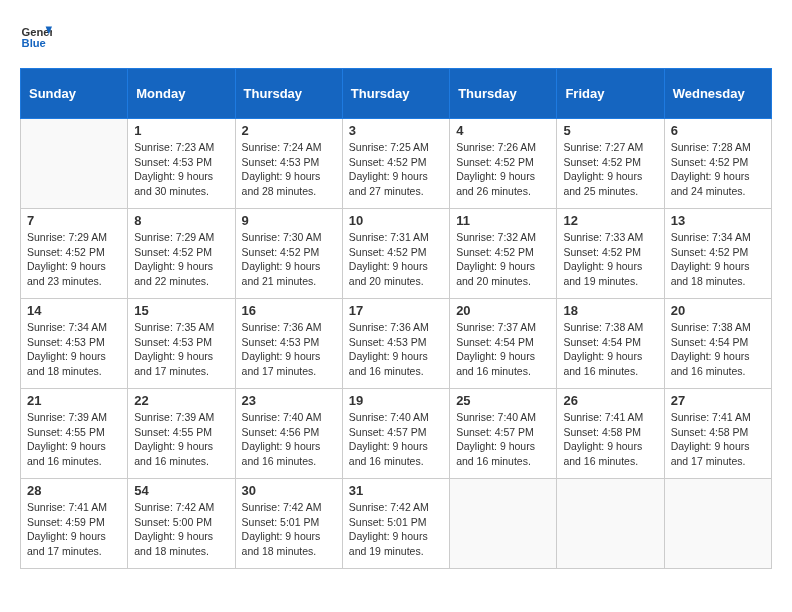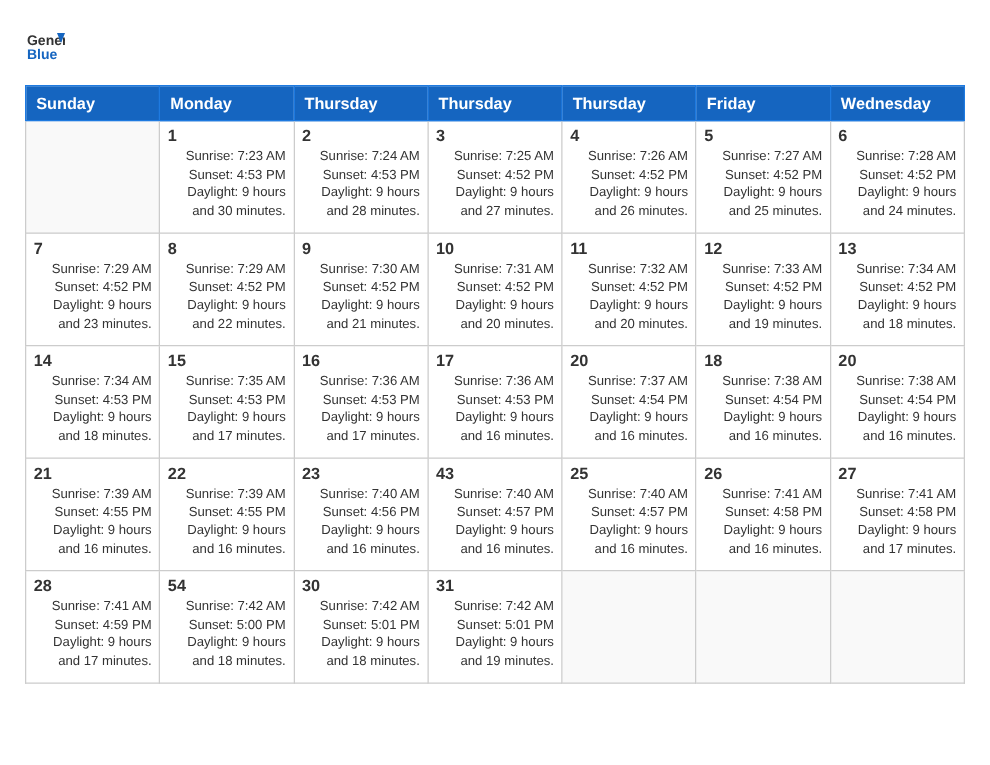--- a/index.html
+++ b/index.html
@@ -39,21 +39,21 @@
     }
     .calendar {
       width: 100%;
       border-collapse: collapse;
       border: 1px solid #ccc;
     }
     .calendar th {
       background: #1565c0;
       color: #fff;
       text-align: left;
-      padding: 6px 8px;
+      padding: 17px 8px;
       font-size: 13px;
       border: 1px solid #1e7ae0;
     }
     .calendar td {
       vertical-align: top;
       padding: 4px 6px;
       border: 1px solid #ccc;
       font-size: 11px;
       color: #333;
       width: calc(100% / 7);
@@ -63,21 +63,20 @@
     .day-num {
       font-size: 13px;
       font-weight: bold;
       margin-bottom: 2px;
       display: block;
     }
     .day-info {
       font-size: 10.5px;
       color: #333;
       line-height: 1.4;
-      text-align: right;
     }
     .empty-cell {
       background: #f9f9f9;
     }
   </style>
 </head>
 <body>
 
 <div class="header">
   <div class="logo">
@@ -200,21 +199,21 @@
         </td>
         <td>
           <span class="day-num">22</span>
           <div class="day-info">Sunrise: 7:39 AM<br>Sunset: 4:55 PM<br>Daylight: 9 hours<br>and 16 minutes.</div>
         </td>
         <td>
           <span class="day-num">23</span>
           <div class="day-info">Sunrise: 7:40 AM<br>Sunset: 4:56 PM<br>Daylight: 9 hours<br>and 16 minutes.</div>
         </td>
         <td>
-          <span class="day-num">43</span>
+          <span class="day-num">19</span>
           <div class="day-info">Sunrise: 7:40 AM<br>Sunset: 4:57 PM<br>Daylight: 9 hours<br>and 16 minutes.</div>
         </td>
         <td>
           <span class="day-num">25</span>
           <div class="day-info">Sunrise: 7:40 AM<br>Sunset: 4:57 PM<br>Daylight: 9 hours<br>and 16 minutes.</div>
         </td>
         <td>
           <span class="day-num">26</span>
           <div class="day-info">Sunrise: 7:41 AM<br>Sunset: 4:58 PM<br>Daylight: 9 hours<br>and 16 minutes.</div>
         </td>

